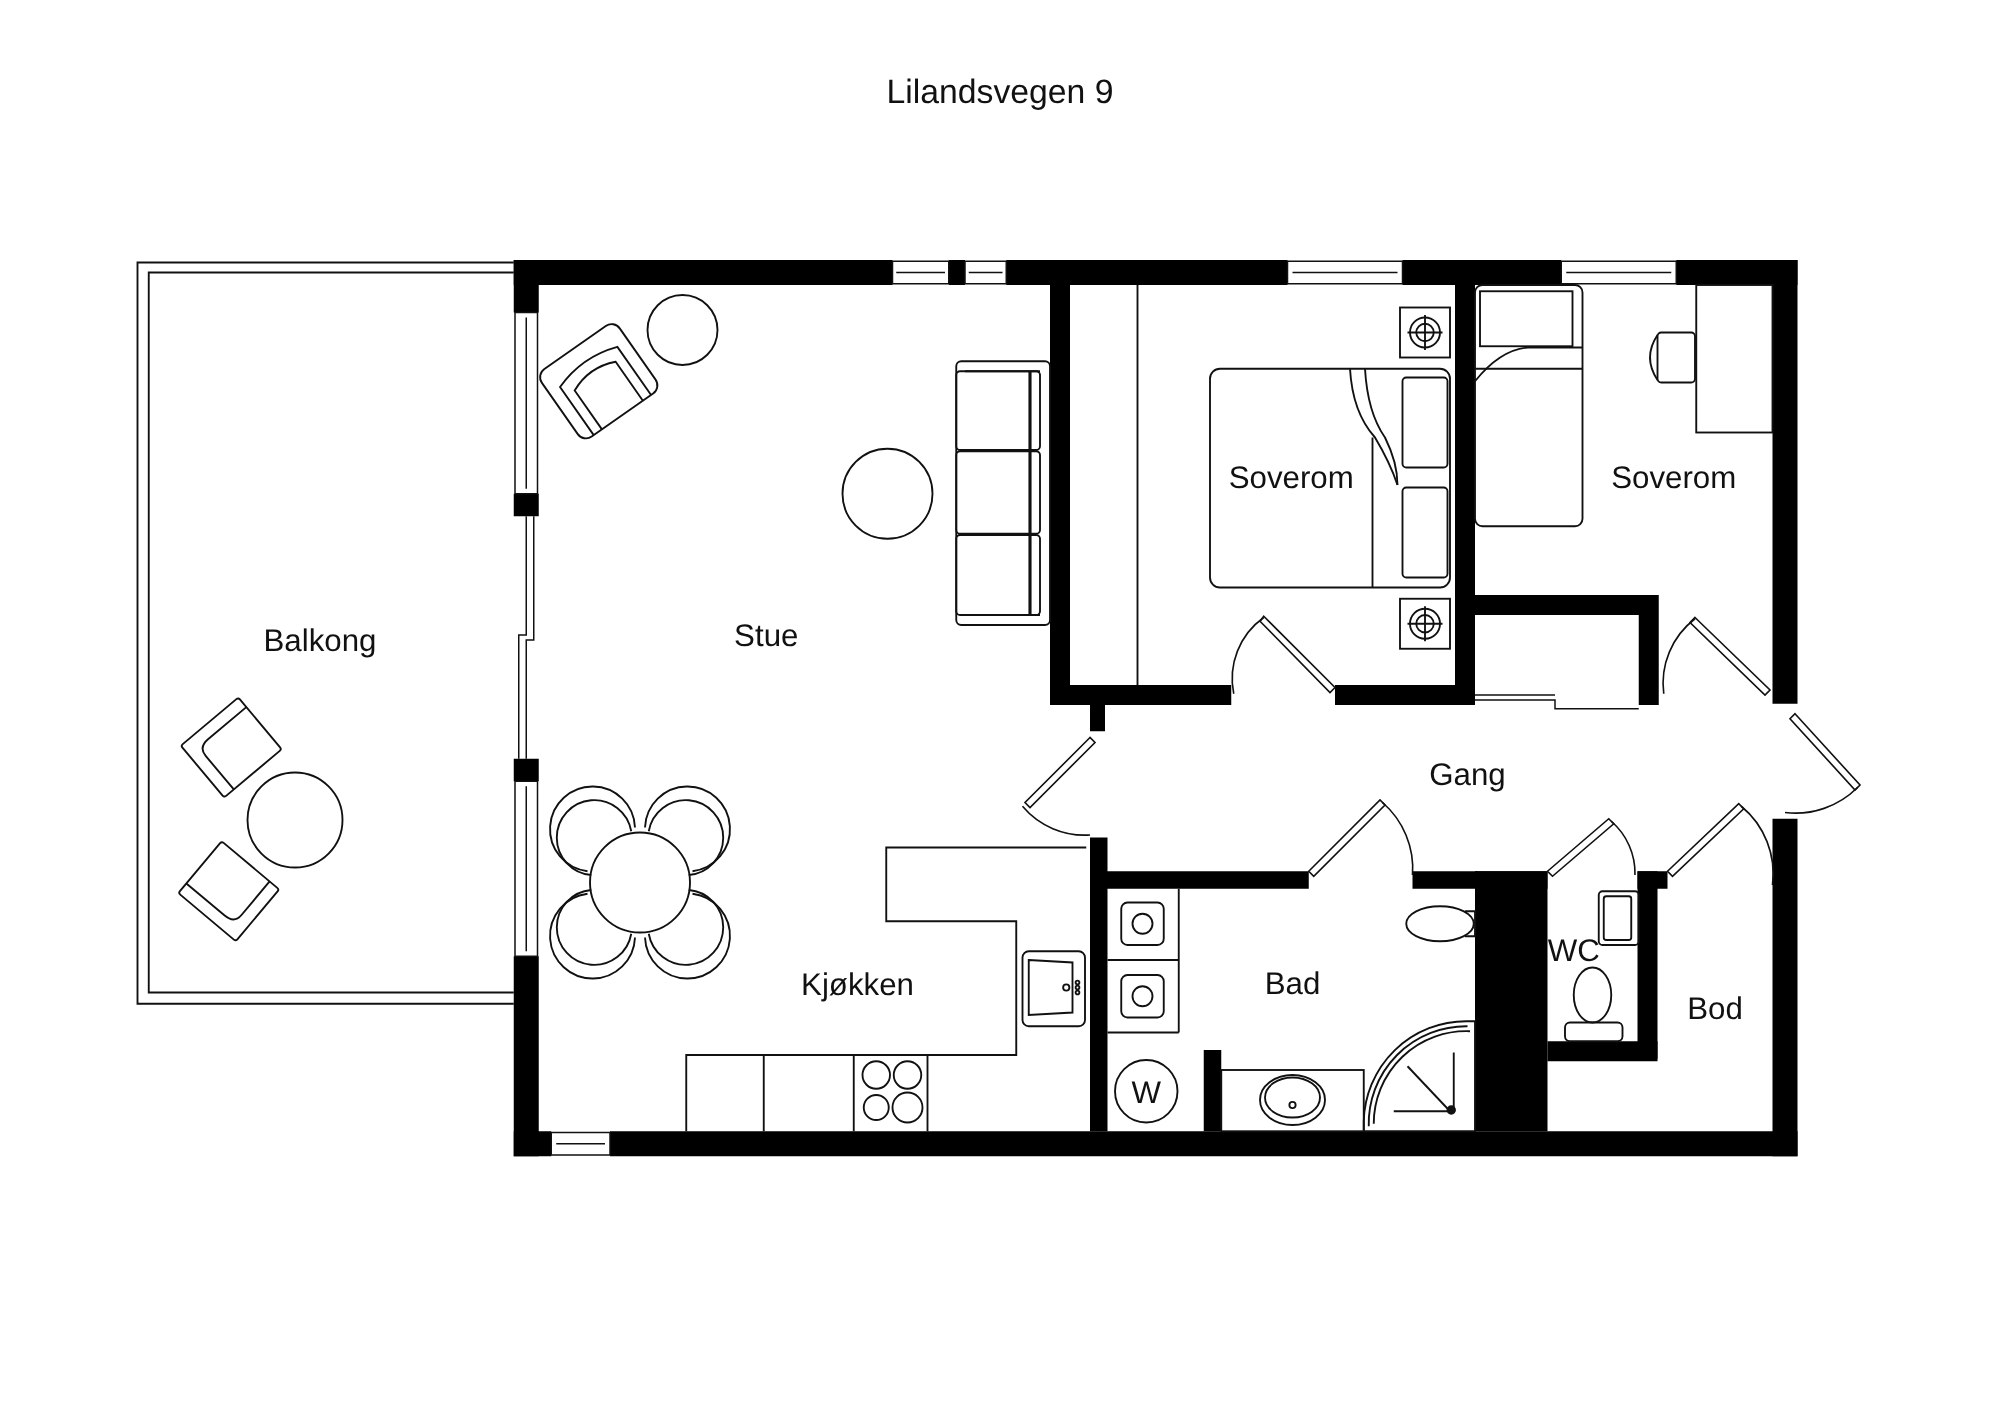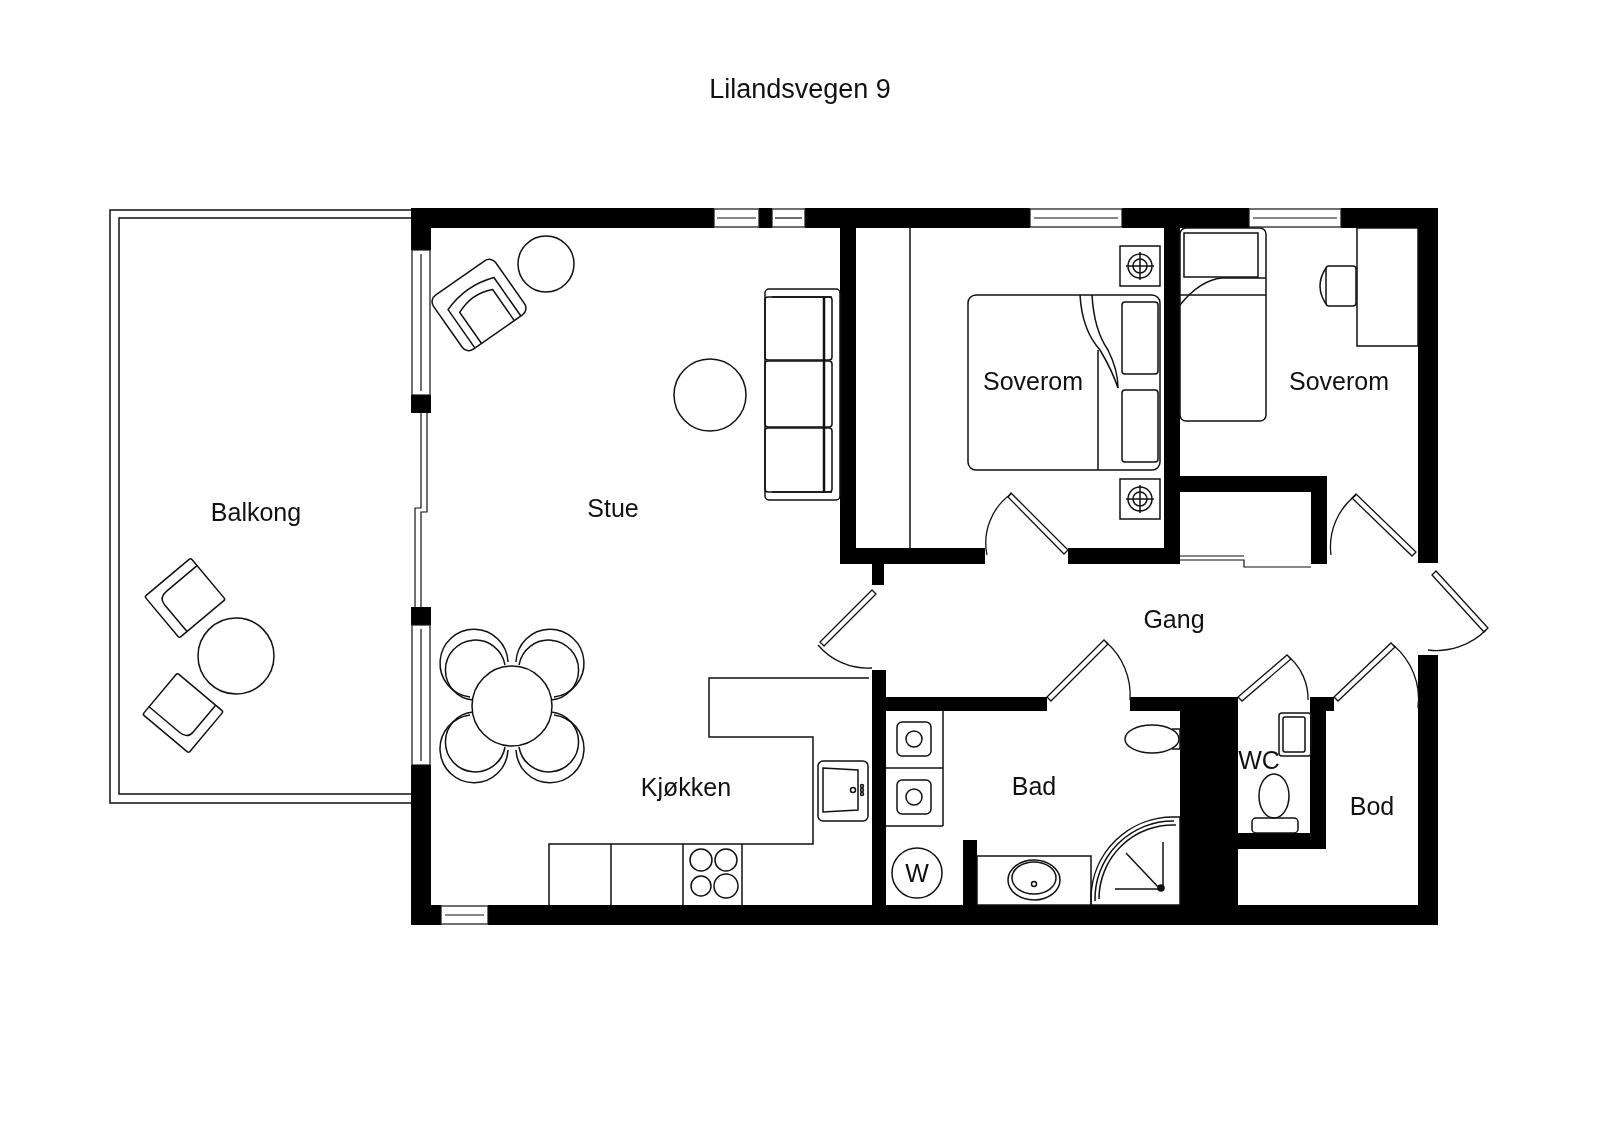--- a/index.html
+++ b/index.html
@@ -1,17 +1,17 @@
 <!DOCTYPE html>
 <html><head>
 <meta charset="utf-8">
 <style>
   html, body { margin: 0; padding: 0; background: #ffffff; }
   body { width: 1600px; height: 1131px; position: relative; overflow: hidden; font-family: "Liberation Sans", sans-serif; }
-  .title { position: absolute; left: 0; top: 58; width: 1600px; text-align: center; font-size: 27px; color: #111; top: 58px; margin-top: 16px; }
+  .title { position: absolute; left: 0; top: 58; width: 1600px; text-align: center; font-size: 27px; color: #111; top: 58px; }
   svg.plan { position: absolute; left: 0; top: 0; }
   .lbl { font-family: "Liberation Sans", sans-serif; font-size: 25px; fill: #111; }
 </style>
 </head>
 <body>
 
 <div class="title">Lilandsvegen 9</div>
 
 <svg class="plan" width="1600" height="1131" viewBox="0 0 1600 1131" xmlns="http://www.w3.org/2000/svg">
   <g fill="none" stroke="#111" stroke-width="1.5">

